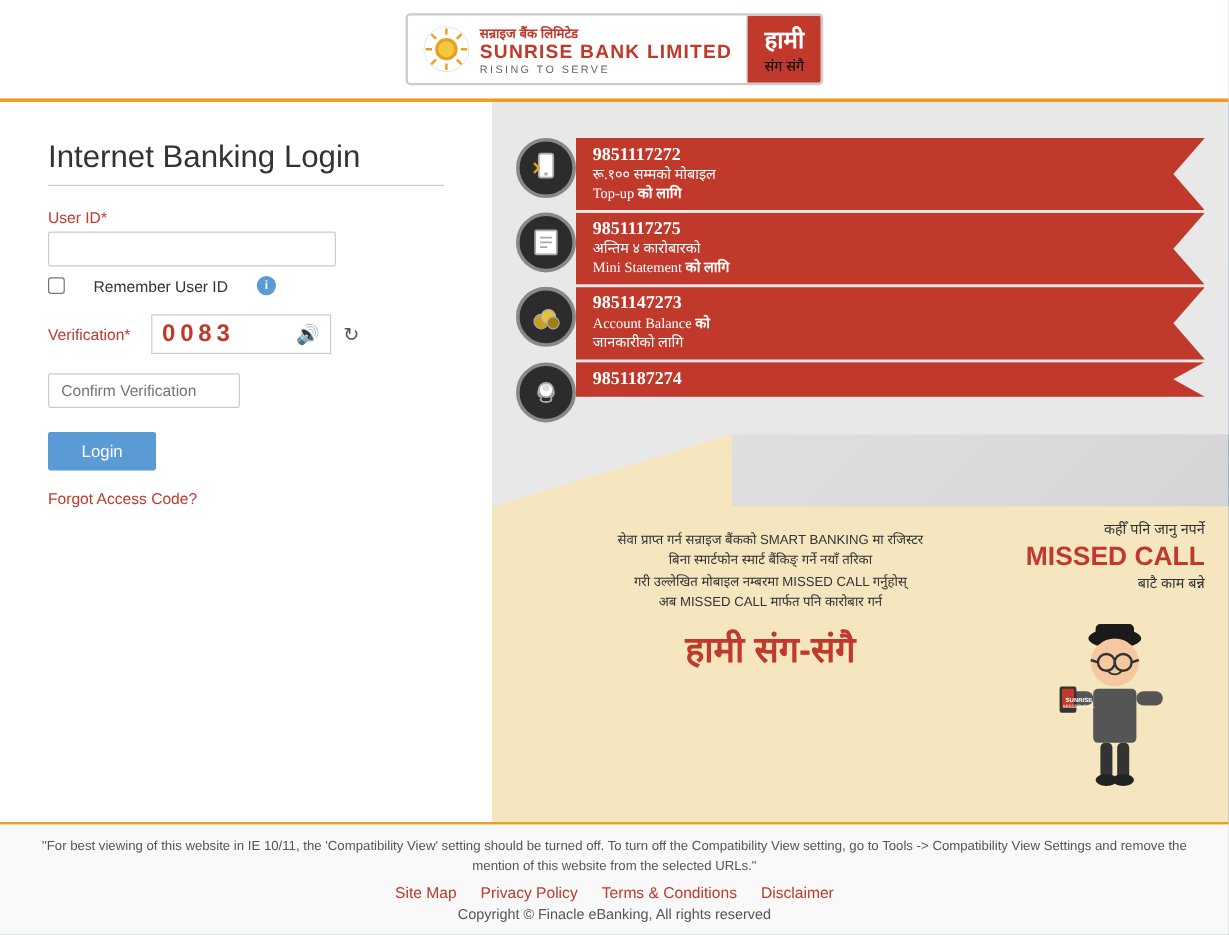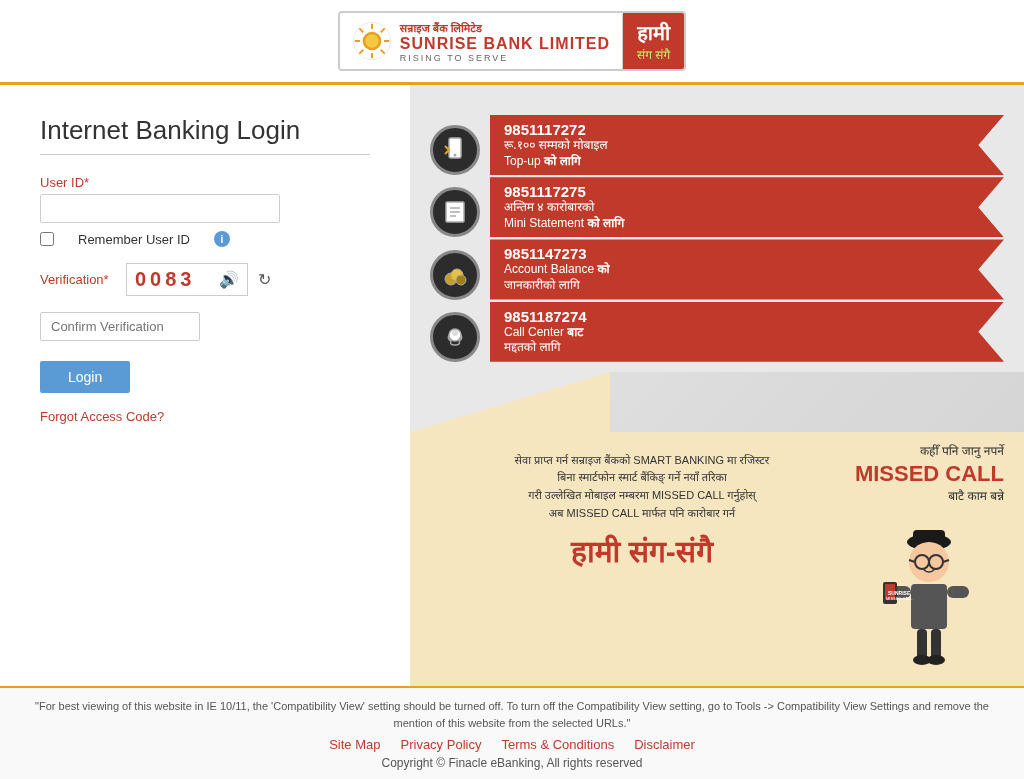--- a/index.html
+++ b/index.html
@@ -68,21 +68,21 @@
       flex-direction: column;
       align-items: center;
       justify-content: center;
     }
     .hami-text {
       color: #fff;
       font-size: 20px;
       font-weight: bold;
     }
     .sang-sangi-text {
-      color: #bef264;
+      color: #000000;
       font-size: 12px;
     }
 
     
     .main-content {
       display: flex;
       flex: 1;
       background: #0c4a6e;
       max-width: 1024px;
       margin: 0 auto;
@@ -166,21 +166,21 @@
       font-size: 13px;
       color: #c0392b;
       min-width: 80px;
     }
     .captcha-box {
       display: flex;
       align-items: center;
       border: 1px solid #ccc;
       background: #fff;
       padding: 4px 8px;
-      width: 122px;
+      width: 150px;
     }
     .captcha-text {
       font-size: 20px;
       font-weight: bold;
       color: #c0392b;
       letter-spacing: 4px;
       flex: 1;
     }
     .captcha-speaker-icon {
       color: #555;
@@ -237,23 +237,23 @@
     .info-cards {
       padding: 20px 20px 10px 20px;
       display: flex;
       flex-direction: column;
       gap: 2px;
       position: relative;
       z-index: 2;
     }
     .info-card {
       display: flex;
-      align-items: flex-end;
-      gap: 10px;
+      align-items: flex-start;
       background: transparent;
+      font-family: Liberation Serif, serif;
     }
     .info-card-icon-circle {
       width: 50px;
       height: 50px;
       border-radius: 50%;
       background: #2c2c2c;
       border: 3px solid #888;
       display: flex;
       align-items: center;
       justify-content: center;
@@ -507,23 +507,20 @@
         <div class="info-card">
           <div class="info-card-icon-circle">
             <svg width="28" height="28" viewBox="0 0 28 28" fill="none">
               <circle cx="14" cy="12" r="6" fill="#fff" stroke="#aaa" stroke-width="1.5"></circle>
               <path d="M8 12 Q6 16 10 18 Q8 22 14 22 Q20 22 18 18 Q22 16 20 12" stroke="#aaa" stroke-width="1.5" fill="none"></path>
               <circle cx="14" cy="10" r="3" fill="#ddd"></circle>
             </svg>
           </div>
           <div class="info-card-content">
             <div class="info-card-number">9851187274</div>
-            <div class="info-card-desc">
-              Call Center <span>बाट</span><br>मद्दतको लागि
-            </div>
           </div>
         </div>
       </div>
     </div>
 
     <div class="triangle-separator"></div>
 
     <div class="right-bottom">
       <div class="right-bottom-left">
         <div style="margin-bottom:6px;">

